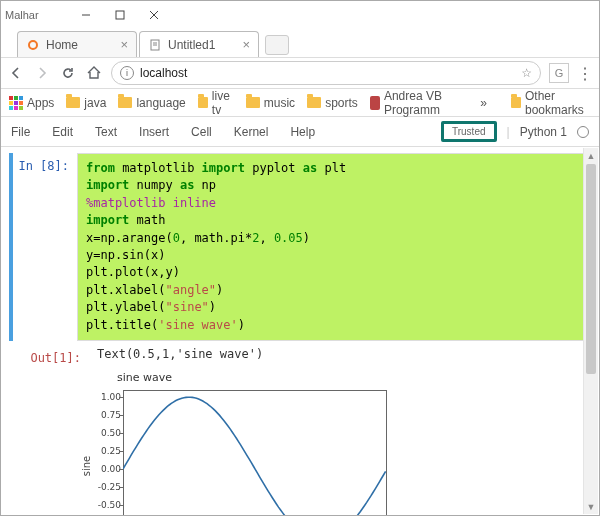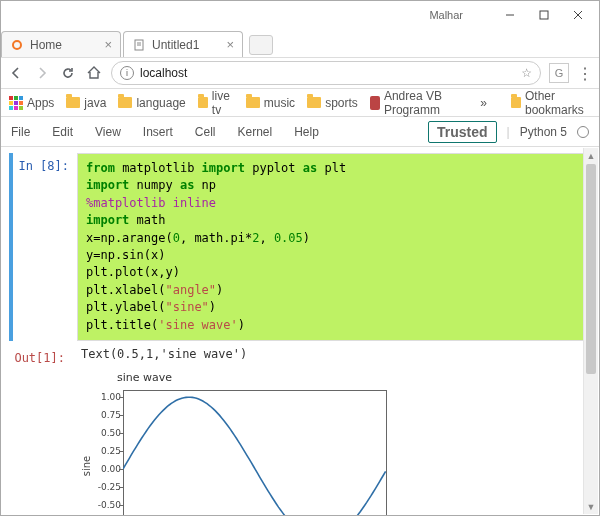--- a/index.html
+++ b/index.html
@@ -1,23 +1,23 @@
 <!DOCTYPE html>
 <html><head>
 <meta charset="utf-8">
 <style>
   * { box-sizing: border-box; margin: 0; padding: 0; }
   body { font-family: "Segoe UI", Arial, sans-serif; font-size: 12px; background: #fff; width: 600px; height: 516px; overflow: hidden; position: relative; border: 1px solid #aaa;}
   
-  .titlebar { height: 28px; display:flex; justify-content:flex-end; align-items:center; padding: 0 4px; }
+  .titlebar { height: 28px; display:flex; align-items:center; padding: 0 4px; }
   .titlebar .user { color:#666; margin-right: 30px; font-size:11px;}
   .winbtn { width:34px; height:20px; display:flex; align-items:center; justify-content:center; color:#444; }
   .winbtn svg { display:block; }
   
-  .tabrow { height:28px; display:flex; align-items:flex-end; padding-left:0; background:#fff;}
+  .tabrow { height:28px; display:flex; align-items:flex-end; padding-left:16px; background:#fff;}
   .tab { height:26px; border:1px solid #bbb; border-bottom:none; border-top-left-radius:4px; border-top-right-radius:4px; display:flex; align-items:center; padding:0 8px; margin-right:2px; font-size:12px; color:#555; min-width:120px; position:relative; background:#f7f7f7;}
   .tab.active { background:#fff;}
   .tab .favicon { width:14px; height:14px; margin-right:6px; display:flex; align-items:center; justify-content:center;}
   .tab .close { margin-left:auto; color:#888; font-size:13px; padding-left:8px;}
   .newtab { width:24px; height:20px; border:1px solid #ccc; border-radius:3px; margin-left:4px; margin-bottom:2px; background:#f3f3f3;}
   
   .urlrow { height:32px; display:flex; align-items:center; padding:0 6px; border-top:1px solid #ddd; border-bottom:1px solid #ddd; gap:8px;}
   .navicon { width:18px; height:18px; display:flex; align-items:center; justify-content:center; color:#5f6368;}
   .omnibox { flex:1; height:24px; border:1px solid #ccc; border-radius:12px; display:flex; align-items:center; padding:0 8px; font-size:12px; color:#333; gap:6px;}
   .omnibox .info { width:14px; height:14px; border:1px solid #888; border-radius:50%; display:flex; align-items:center; justify-content:center; font-size:9px; color:#666;}
@@ -31,21 +31,21 @@
   .bm { display:flex; align-items:center; gap:4px;}
   .bmgrid { display:grid; grid-template-columns:repeat(3,4px); grid-template-rows:repeat(3,4px); gap:1px;}
   .bmgrid span{ background:#d33; } .bmgrid span:nth-child(2){background:#3a3;} .bmgrid span:nth-child(3){background:#39d;} .bmgrid span:nth-child(4){background:#fc3;} .bmgrid span:nth-child(5){background:#93d;} .bmgrid span:nth-child(6){background:#f73;} .bmgrid span:nth-child(7){background:#3cd;} .bmgrid span:nth-child(8){background:#d3c;} .bmgrid span:nth-child(9){background:#9c3;}
   .folder { width:14px; height:11px; background:#f6c049; border-radius:1px; position:relative;}
   .folder:before{content:""; position:absolute; top:-3px; left:0; width:6px; height:3px; background:#f6c049; border-radius:1px 1px 0 0;}
   .vbicon{ width:14px; height:14px; background:#b44; border-radius:2px;}
   .bmspacer{ margin-left:auto;}
   
   .jmenu { height:30px; display:flex; align-items:center; padding:0 10px; border-bottom:1px solid #ddd; gap:20px; font-size:12px; color:#555;}
   .jmenu .right { margin-left:auto; display:flex; align-items:center; gap:10px;}
-  .trusted { border:1px solid #0f766e; padding:2px 8px; border-radius:2px; font-size:14px; color:#666;font-weight:bold;}
+  .trusted { border:3px solid #0f766e; padding:2px 8px; border-radius:2px; font-size:10px; color:#666;}
   .jkernel { font-size:12px; color:#555;}
   .kcircle{ width:12px; height:12px; border:1px solid #888; border-radius:50%;}
   
   .nb { padding:6px 8px 0 8px; font-family: Menlo, Consolas, "DejaVu Sans Mono", monospace; font-size:12px; color:#333; height: calc(516px - 28px - 28px - 32px - 28px - 30px - 2px); overflow:hidden; position:relative;}
   .cell { display:flex; }
   .runbar { width:4px; background:#4aa0e0; margin-right:4px;}
   .prompt { width:60px; text-align:right; padding:6px 8px 0 0; color:#2a5db0; font-size:12px; flex-shrink:0;}
   .prompt.out{ color:#b94a48;}
   .codebox { flex:1; background:#bef264; border:1px solid #ddd; padding:6px 8px; line-height:1.45; white-space:pre;}
   .outbox { flex:1; padding:2px 8px 0 8px; }
@@ -191,50 +191,50 @@
   <div class="bm">
     <div class="folder"></div>
     <span>Other bookmarks</span>
   </div>
 </div>
 
 <div class="jmenu">
   <div id="jmenus" style="display:flex; gap:22px;">
       <span>File</span>
       <span>Edit</span>
-      <span>View</span>
+      <span>Text</span>
       <span>Insert</span>
       <span>Cell</span>
       <span>Kernel</span>
       <span>Help</span>
     </div>
   <div class="right">
     <span class="trusted">Trusted</span>
     <span style="color:#ccc">|</span>
-    <span class="jkernel">Python 5</span>
+    <span class="jkernel">Python 1</span>
     <span class="kcircle"></span>
   </div>
 </div>
 
 <div class="nb">
   <div class="cell">
     <div class="runbar"></div>
     <div class="prompt">In [8]:</div>
     <div class="codebox" id="code"><span class="kw">from</span><span class="nm"> matplotlib </span><span class="kw">import</span><span class="nm"> pyplot </span><span class="kw">as</span><span class="nm"> plt</span>
 <span class="kw">import</span><span class="nm"> numpy </span><span class="kw">as</span><span class="nm"> np</span>
 <span class="mg">%matplotlib inline</span>
 <span class="kw">import</span><span class="nm"> math</span>
 <span class="nm">x=np.arange(</span><span class="num">0</span><span class="nm">, math.pi*</span><span class="num">2</span><span class="nm">, </span><span class="num">0.05</span><span class="nm">)</span>
 <span class="nm">y=np.sin(x)</span>
 <span class="nm">plt.plot(x,y)</span>
 <span class="nm">plt.xlabel(</span><span class="str">"angle"</span><span class="nm">)</span>
 <span class="nm">plt.ylabel(</span><span class="str">"sine"</span><span class="nm">)</span>
 <span class="nm">plt.title(</span><span class="str">'sine wave'</span><span class="nm">)</span></div>
   </div>
-  <div class="cell" style="margin-left:4px; margin-top:4px;">
+  <div class="cell" style="margin-left:20px; margin-top:4px;">
     <div class="prompt out">Out[1]:</div>
     <div class="outbox">Text(0.5,1,'sine wave')</div>
   </div>
 
   <div class="chartwrap">
     <div class="ctitle">sine wave</div>
     <div class="plot" id="plot">
       <div class="axes"></div>
       <svg class="sine" width="264" height="158">
           <path id="sinepath" fill="none" stroke="#2f6fa7" stroke-width="1.6" d="M0.0 79.0 L2.1 75.4 L4.2 71.8 L6.3 68.3 L8.4 64.7 L10.5 61.2 L12.6 57.8 L14.7 54.4 L16.8 51.0 L18.9 47.8 L21.0 44.6 L23.1 41.5 L25.2 38.4 L27.3 35.5 L29.4 32.7 L31.5 30.0 L33.6 27.5 L35.7 25.0 L37.8 22.7 L39.9 20.6 L42.0 18.6 L44.1 16.7 L46.2 15.0 L48.3 13.4 L50.4 12.1 L52.5 10.8 L54.6 9.8 L56.7 8.9 L58.8 8.2 L60.9 7.7 L63.0 7.4 L65.1 7.2 L67.2 7.2 L69.3 7.4 L71.4 7.8 L73.5 8.3 L75.6 9.1 L77.7 10.0 L79.8 11.0 L81.9 12.3 L84.0 13.7 L86.1 15.3 L88.2 17.0 L90.3 18.9 L92.4 20.9 L94.5 23.1 L96.6 25.4 L98.7 27.9 L100.8 30.5 L102.9 33.2 L105.0 36.0 L107.1 38.9 L109.2 42.0 L111.3 45.1 L113.4 48.3 L115.5 51.6 L117.6 54.9 L119.7 58.4 L121.8 61.8 L123.9 65.3 L126.1 68.9 L128.2 72.4 L130.3 76.0 L132.4 79.6 L134.5 83.2 L136.6 86.8 L138.7 90.3 L140.8 93.9 L142.9 97.4 L145.0 100.8 L147.1 104.2 L149.2 107.5 L151.3 110.8 L153.4 114.0 L155.5 117.1 L157.6 120.0 L159.7 122.9 L161.8 125.7 L163.9 128.4 L166.0 130.9 L168.1 133.4 L170.2 135.6 L172.3 137.8 L174.4 139.8 L176.5 141.6 L178.6 143.3 L180.7 144.8 L182.8 146.2 L184.9 147.3 L187.0 148.4 L189.1 149.2 L191.2 149.9 L193.3 150.4 L195.4 150.7 L197.5 150.8 L199.6 150.8 L201.7 150.5 L203.8 150.1 L205.9 149.6 L208.0 148.8 L210.1 147.9 L212.2 146.8 L214.3 145.5 L216.4 144.1 L218.5 142.4 L220.6 140.7 L222.7 138.8 L224.8 136.7 L226.9 134.5 L229.0 132.2 L231.1 129.7 L233.2 127.1 L235.3 124.3 L237.4 121.5 L239.5 118.5 L241.6 115.5 L243.7 112.4 L245.8 109.1 L247.9 105.9 L250.0 102.5 L252.1 99.1 L254.2 95.6 L256.3 92.1 L258.4 88.5 L260.5 85.0 L262.6 81.4 "></path>

